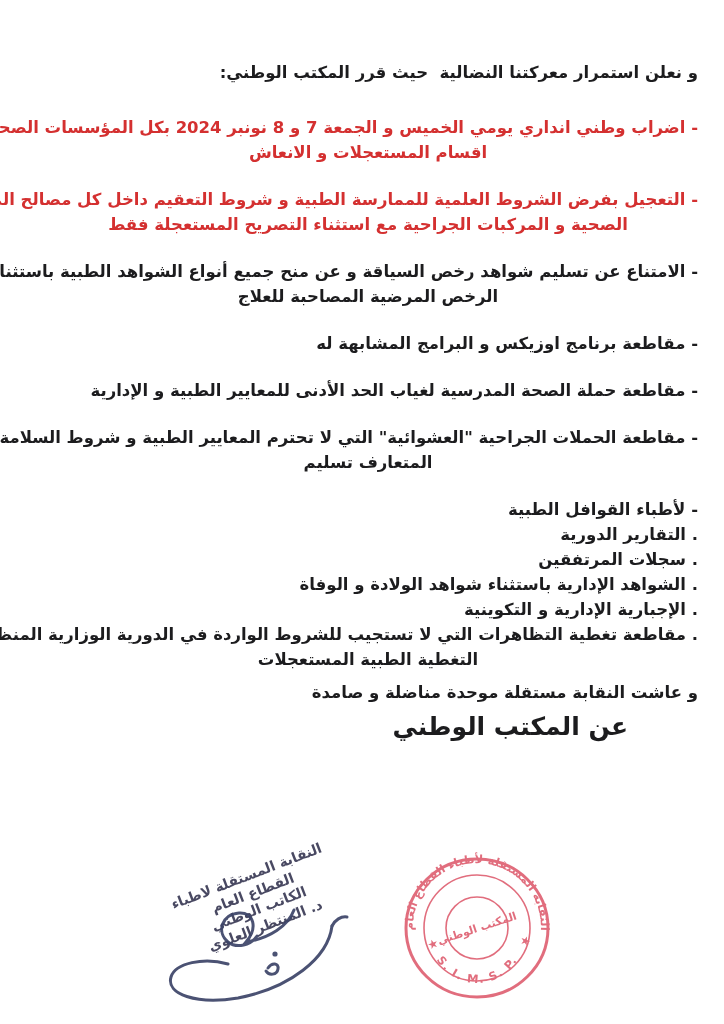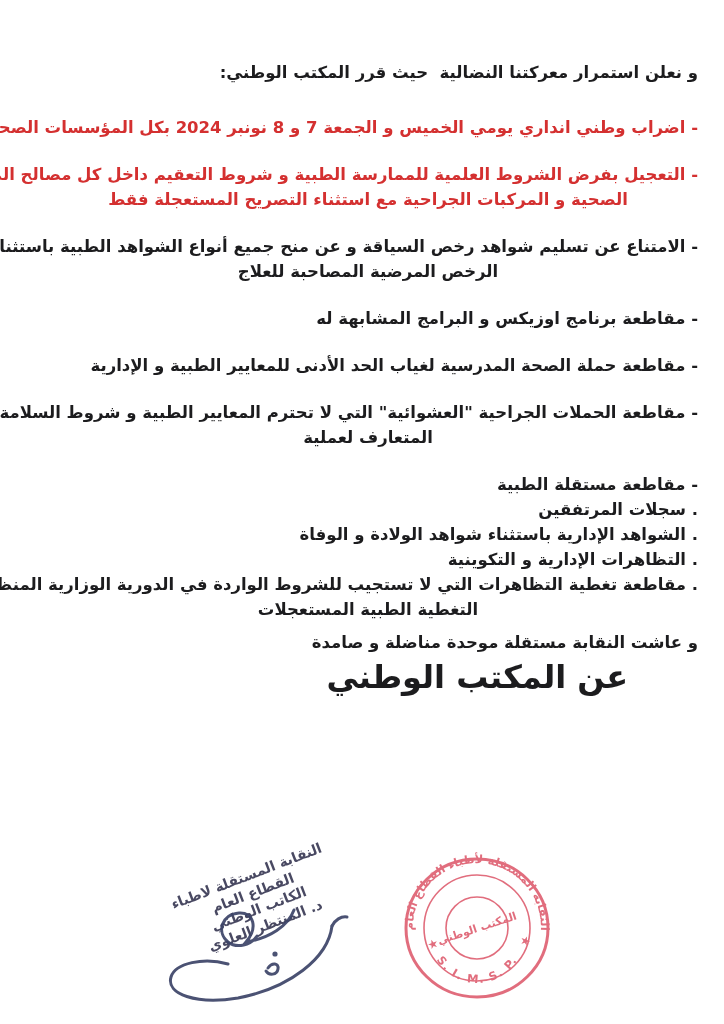--- a/index.html
+++ b/index.html
@@ -13,21 +13,21 @@
     font-size:16.5px;line-height:25px;
   }
   .line{white-space:pre;}
   .line.cont{text-align:center;white-space:pre;}
   .intro{margin-bottom:30px;}
   .para{margin-bottom:22px;}
   .para.red{color:#d43030;}
   .block{margin-bottom:0;}
   .closing{margin-top:8px;}
   .signoff{
-    font-size:32px;line-height:36px;padding-left:0;
+    font-size:25px;line-height:36px;padding-left:0;
     padding-right:70px;margin-top:4px;
   }
   .sig-stamp{
     position:absolute;left:150px;top:866px;width:212px;
     transform:rotate(-21deg);transform-origin:50% 50%;
     color:#3a3a55;text-align:center;direction:rtl;
     font-size:14px;line-height:17.5px;opacity:.92;
   }
   .sig-svg{position:absolute;left:118px;top:884px;}
   .round-stamp{position:absolute;left:398px;top:852px;}
@@ -36,20 +36,21 @@
 <body>
 
 <div class="page">
 
   <div class="content">
 
     <div class="line intro">و نعلن استمرار معركتنا النضالية  حيث قرر المكتب الوطني:</div>
 
     <div class="para red">
       <div class="line">- اضراب وطني انداري يومي الخميس و الجمعة 7 و 8 نونبر 2024 بكل المؤسسات الصحية باستثناء</div>
+      <div class="line cont">اقسام المستعجلات و الانعاش</div>
     </div>
 
     <div class="para red">
       <div class="line">- التعجيل بفرض الشروط العلمية للممارسة الطبية و شروط التعقيم داخل كل مصالح المؤسسات</div>
       <div class="line cont">الصحية و المركبات الجراحية مع استثناء التصريح المستعجلة فقط</div>
     </div>
 
     <div class="para">
       <div class="line">- الامتناع عن تسليم شواهد رخص السياقة و عن منح جميع أنواع الشواهد الطبية باستثناء شواهد</div>
       <div class="line cont">الرخص المرضية المصاحبة للعلاج</div>
@@ -58,28 +59,29 @@
     <div class="para">
       <div class="line">- مقاطعة برنامج اوزيكس و البرامج المشابهة له</div>
     </div>
 
     <div class="para">
       <div class="line">- مقاطعة حملة الصحة المدرسية لغياب الحد الأدنى للمعايير الطبية و الإدارية</div>
     </div>
 
     <div class="para">
       <div class="line">- مقاطعة الحملات الجراحية "العشوائية" التي لا تحترم المعايير الطبية و شروط السلامة للمريض</div>
-      <div class="line cont">المتعارف لعملية</div>
+      <div class="line cont">المتعارف تسليم</div>
     </div>
 
     <div class="block">
-      <div class="line">- مقاطعة مستقلة الطبية</div>
+      <div class="line">- لأطباء القوافل الطبية</div>
+      <div class="line">. التقارير الدورية</div>
       <div class="line">. سجلات المرتفقين</div>
       <div class="line">. الشواهد الإدارية باستثناء شواهد الولادة و الوفاة</div>
-      <div class="line">. التظاهرات الإدارية و التكوينية</div>
+      <div class="line">. الإجبارية الإدارية و التكوينية</div>
       <div class="line">. مقاطعة تغطية التظاهرات التي لا تستجيب للشروط الواردة في الدورية الوزارية المنظمة لعملية</div>
       <div class="line cont">التغطية الطبية المستعجلات</div>
     </div>
 
     <div class="line closing">و عاشت النقابة مستقلة موحدة مناضلة و صامدة</div>
     <div class="line signoff">عن المكتب الوطني</div>
 
   </div>
 
   <div class="sig-stamp">

